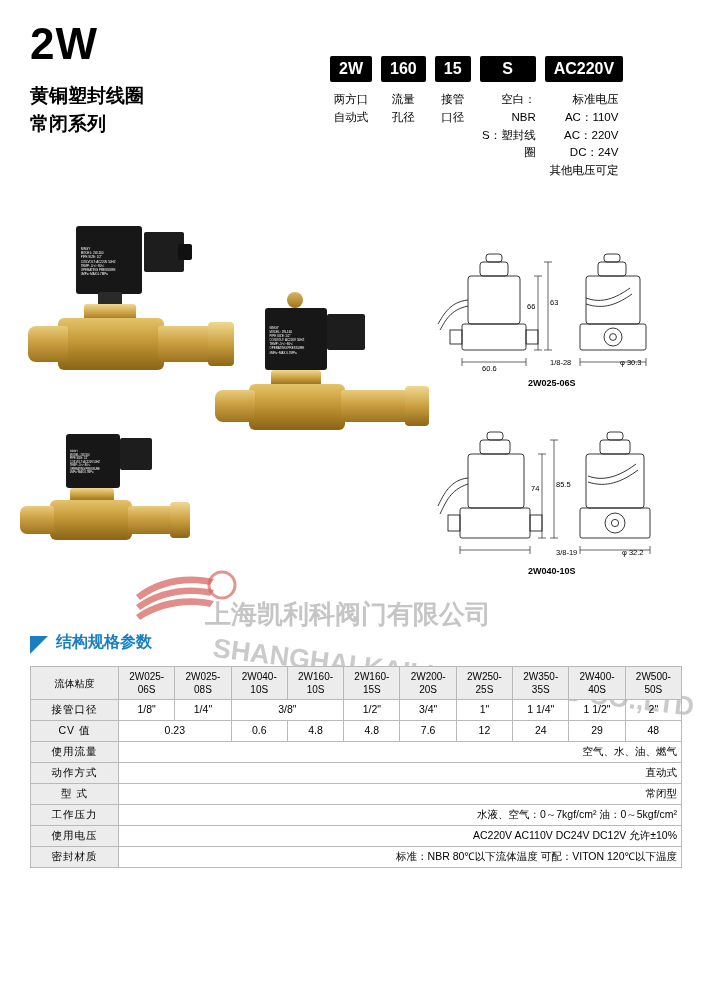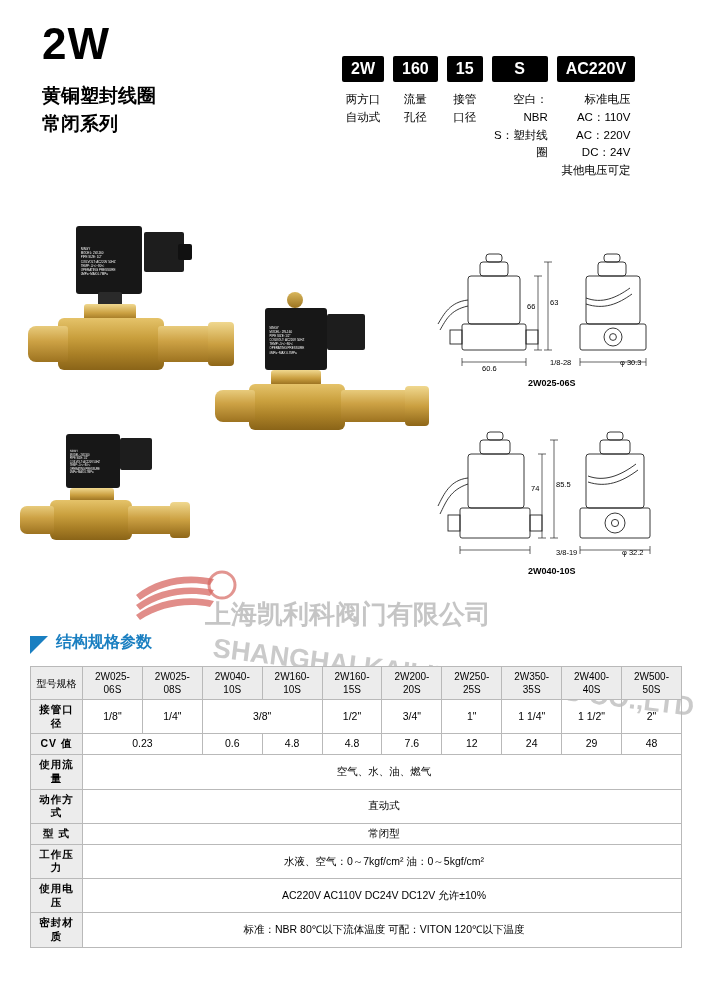--- a/index.html
+++ b/index.html
@@ -7,21 +7,21 @@
   body {
     width: 712px; height: 992px;
     background: #ffffff;
     font-family: "Liberation Sans", sans-serif;
     position: relative;
     overflow: hidden;
   }
   .page { position:relative; width:712px; height:992px; }
 
   
-  .hdr { position:absolute; left:12px; top:0; width:581px; height:190px; }
+  .hdr { position:absolute; left:0; top:0; width:581px; height:190px; }
   .title-big {
     position:absolute; left:30px; top:22px;
     font-size:44px; font-weight:bold; letter-spacing:1px; color:#000;
     line-height:1;
   }
   .title-sub {
     position:absolute; left:30px; top:82px;
     font-size:19px; font-weight:bold; color:#000000; line-height:1.45;
     width:230px;
   }
@@ -106,22 +106,22 @@
 
   table.spec {
     position:absolute; left:30px; top:666px; width:652px;
     border-collapse:collapse; font-size:10.5px; color:#000;
   }
   table.spec td, table.spec th {
     border:1px solid #b9b9b9; padding:3px 4px; text-align:center; font-weight:normal;
     height:21px; line-height:1.3;
   }
   table.spec th { background:#ececec; font-size:10px; }
-  table.spec td.rowhdr { background:#ececec; width:52px; font-size:10.5px; letter-spacing:1px;font-weight:bold; }
-  table.spec td.left { text-align:center; padding-left:8px; }
+  table.spec td.rowhdr { background:#ececec; width:88px; font-size:10.5px; letter-spacing:1px; }
+  table.spec td.left { text-align:right; padding-left:8px; }
 
   
   .footbar { position:absolute; left:0; bottom:0; width:712px; height:16px; background:#ffffff; }
 </style>
 </head>
 <body>
 
 <div class="page">
 
   <div class="hdr">
@@ -312,21 +312,21 @@
   </div>
 
   <div class="spec-head">
     <span class="tri"></span>
     <span class="spec-title">结构规格参数</span>
   </div>
 
   <table class="spec">
     <tbody>
       <tr>
-        <th class="rowhdr">型号规格</th>
+        <th class="rowhdr">流体粘度</th>
         <th>2W025-06S</th>
         <th>2W025-08S</th>
         <th>2W040-10S</th>
         <th>2W160-10S</th>
         <th>2W160-15S</th>
         <th>2W200-20S</th>
         <th>2W250-25S</th>
         <th>2W350-35S</th>
         <th>2W400-40S</th>
         <th>2W500-50S</th>

